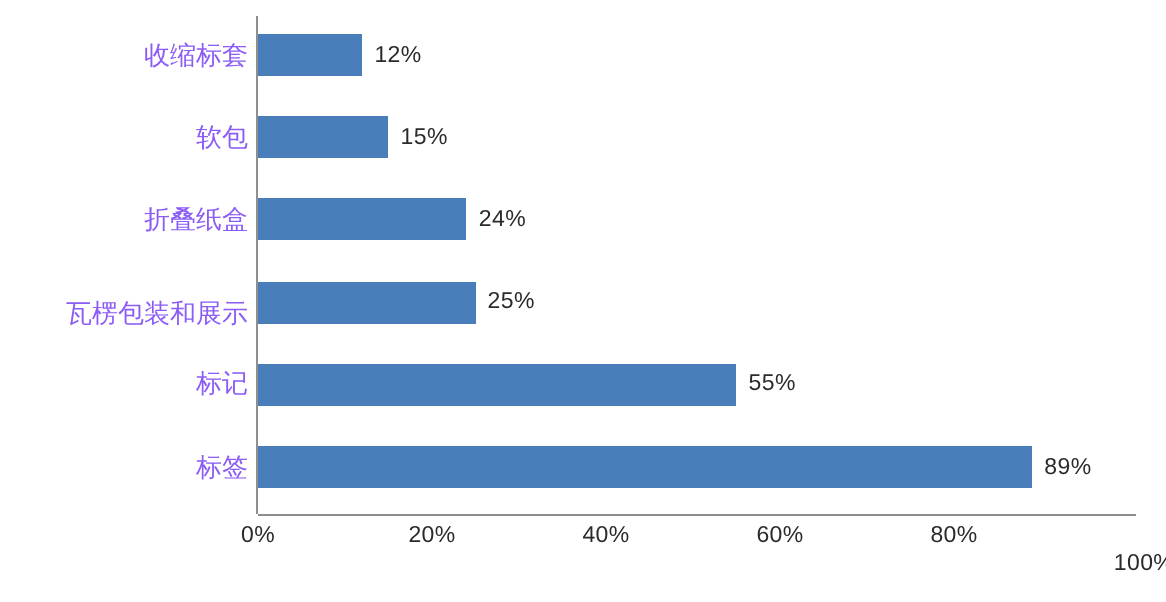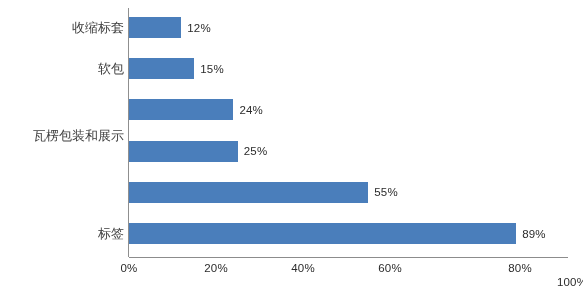--- a/index.html
+++ b/index.html
@@ -73,21 +73,21 @@
     white-space: nowrap;
     letter-spacing: 0.2px;
   }
 
   .cat-label {
     position: absolute;
     right: 0;
     width: 124px;
     text-align: right;
     font-size: 13px;
-    color: #404040;
+    color: #8b5cf6;
     white-space: nowrap;
     font-family: "DejaVu Sans", "Liberation Sans", sans-serif;
   }
 
   #category-labels {
     position: absolute;
     left: 0;
     top: 10px;
     width: 124px;
     height: 247px;
@@ -129,22 +129,28 @@
   <div id="y-axis-line"></div>
   <div id="x-axis-line"></div>
 
   <div id="category-labels">
     <div class="cat-label-wrap" style="top: 7px;">
       <span class="cat-label">收缩标套</span>
     </div>
     <div class="cat-label-wrap" style="top: 48.2px;">
       <span class="cat-label">软包</span>
     </div>
-    <div class="cat-label-wrap" style="top: 115px;">
+    <div class="cat-label-wrap" style="top: 89.4px;">
+      <span class="cat-label">折叠纸盒</span>
+    </div>
+    <div class="cat-label-wrap" style="top: 136px;">
       <span class="cat-label">瓦楞包装和展示</span>
+    </div>
+    <div class="cat-label-wrap" style="top: 171.8px;">
+      <span class="cat-label">标记</span>
     </div>
     <div class="cat-label-wrap" style="top: 213px;">
       <span class="cat-label">标签</span>
     </div>
   </div>
 
   <div id="plot-area">
     <div class="bar-row" style="top: 7px; width: 435px;">
       <div class="bar" style="width: 52.2px;"></div>
       <span class="bar-value" style="left: 58.2px;">12%</span>
@@ -169,17 +175,17 @@
       <div class="bar" style="width: 387.15px;"></div>
       <span class="bar-value" style="left: 393.15px;">89%</span>
     </div>
   </div>
 
   <div id="x-tick-labels">
     <span class="x-tick" style="left: 129px;">0%</span>
     <span class="x-tick" style="left: 216px;">20%</span>
     <span class="x-tick" style="left: 303px;">40%</span>
     <span class="x-tick" style="left: 390px;">60%</span>
-    <span class="x-tick" style="left: 477px; margin-left: 43px;">80%</span>
+    <span class="x-tick" style="left: 477px;">80%</span>
     <span class="x-tick" style="left: 572px; margin-top: 14px;">100%</span>
   </div>
 
 </div>
 
 </body></html>

